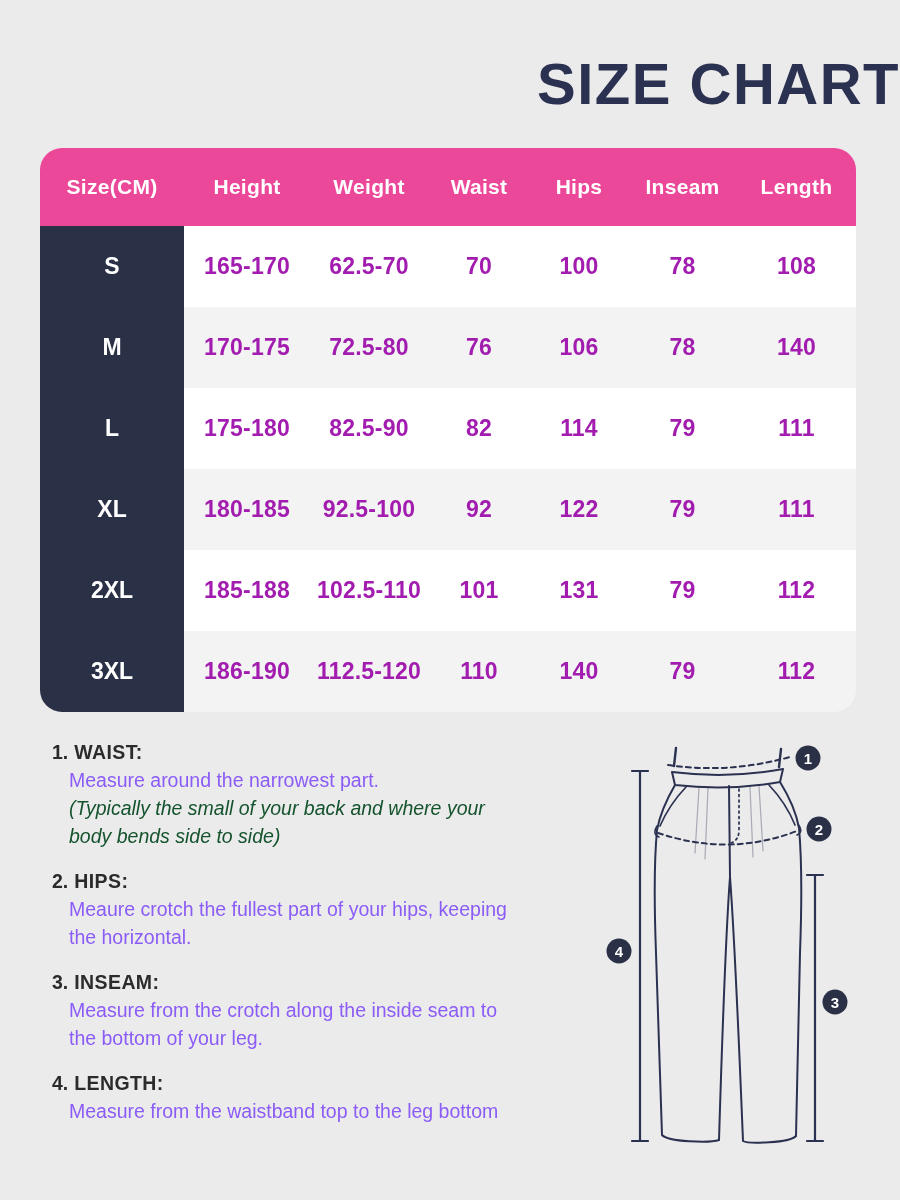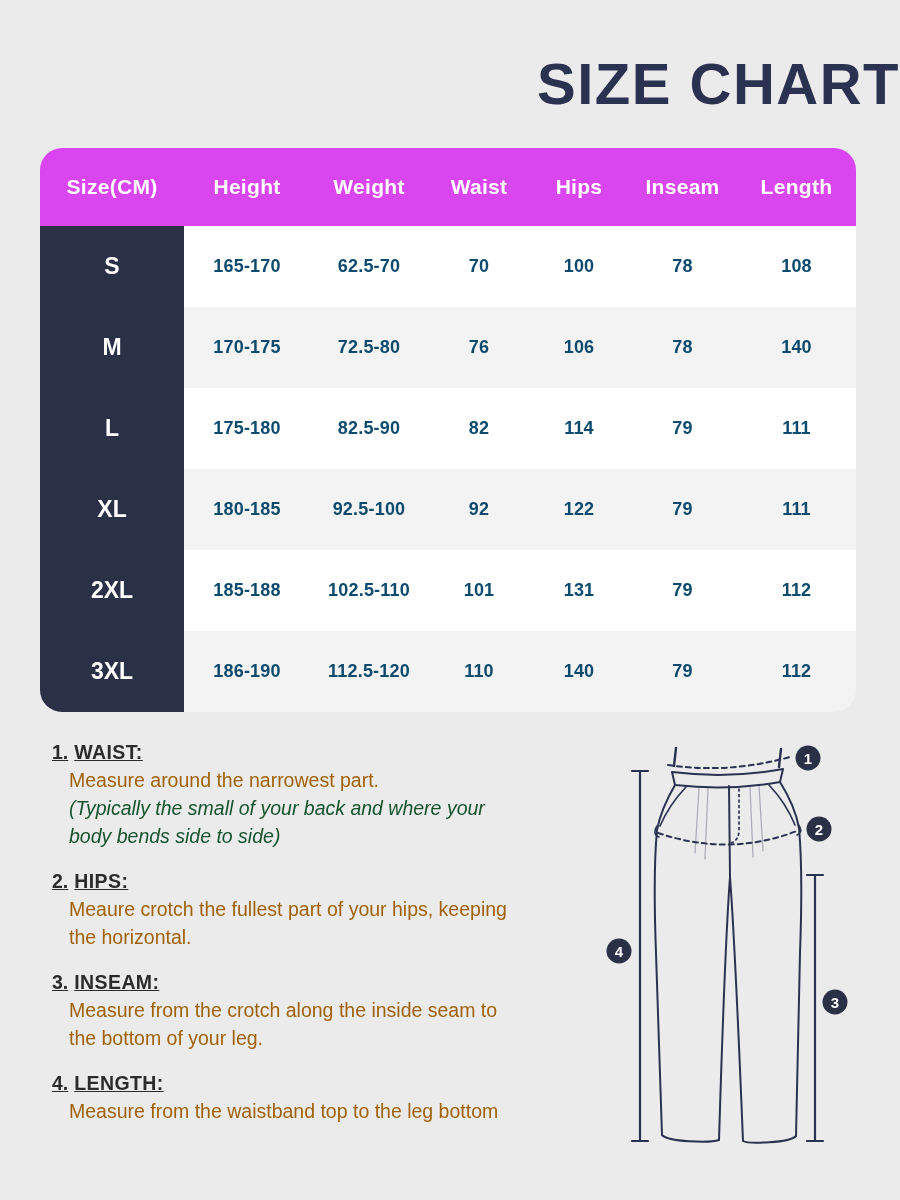--- a/index.html
+++ b/index.html
@@ -16,38 +16,38 @@
   
   .size-table{
     position:absolute;left:40px;top:148px;width:816px;height:564px;
     border-radius:22px;overflow:hidden;display:flex;flex-direction:column;
   }
   .trow{
     display:grid;
     grid-template-columns:144px 126px 118px 102px 98px 109px 119px;
     place-items:center;
   }
-  .thead{height:78px;background:#d946ef;}
+  .thead{height:78px;background:#ec4899;}
   .drow{height:81px;}
   .r-white{background:#ffffff;}
   .r-gray{background:#f3f3f3;}
   .tcell{width:100%;text-align:center;}
   .hcell{color:#ffffff;font-size:21px;font-weight:700;letter-spacing:.3px;}
   .sizecell{
     background:#2a3147;color:#ffffff;font-size:23px;font-weight:700;
     height:81px;display:flex;align-items:center;justify-content:center;
   }
-  .dcell{color:#0c4a6e;font-size:18px;font-weight:600;letter-spacing:.2px;}
+  .dcell{color:#a21caf;font-size:23px;font-weight:600;letter-spacing:.2px;}
   
   .notes{position:absolute;left:52px;top:738px;width:540px;}
   .note{margin-bottom:17px;}
-  .note-head{font-size:19.5px;line-height:28px;font-weight:700;color:#2b2b2b;text-decoration:underline;}
+  .note-head{font-size:19.5px;line-height:28px;font-weight:700;color:#2b2b2b;}
   .note-head .ntitle{margin-left:6px;letter-spacing:.4px;}
   .note-body{padding-left:17px;}
-  .nline{font-size:19.5px;line-height:28px;color:#a16207;}
+  .nline{font-size:19.5px;line-height:28px;color:#8b5cf6;}
   .nline.it{font-style:italic;color:#14532d;}
   .nline:empty{display:none;}
   
   .diagram{position:absolute;left:598px;top:733px;width:285px;height:432px;}
   .callout-num{
     font-family:"Liberation Sans","DejaVu Sans",sans-serif;
     font-size:15px;font-weight:700;fill:#ffffff;text-anchor:middle;
   }
 </style>
 </head>

